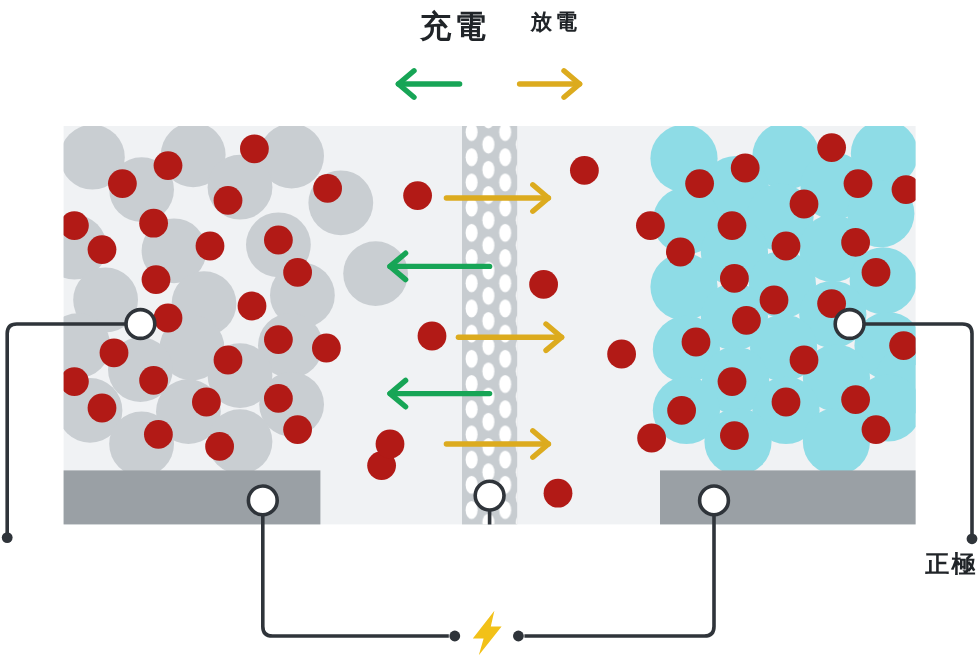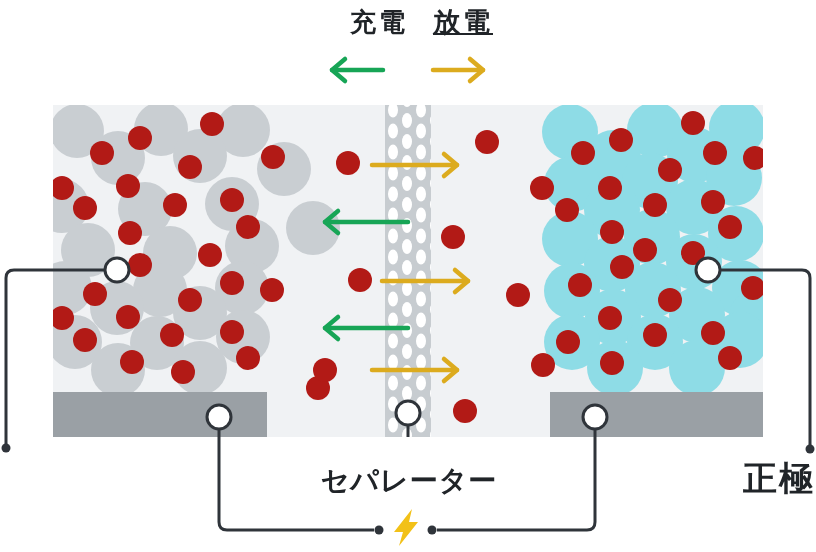--- a/index.html
+++ b/index.html
@@ -13,23 +13,23 @@
   .canvas{
     position:relative; width:816px; height:552px; background:var(--page-bg);
     font-family:"Liberation Sans","DejaVu Sans",sans-serif; overflow:hidden;
   }
   svg{position:absolute;left:0;top:0;}
   .lbl{
     position:absolute; font-weight:700; color:var(--text);
     white-space:nowrap; letter-spacing:3px; line-height:1;
   }
   .lbl-charge{left:363px; top:9px; font-size:26px; transform:translateX(-50%);margin-left:16px;}
-  .lbl-discharge{left:463px; top:9px; font-size:27px; transform:translateX(-50%);text-decoration:underline;}
+  .lbl-discharge{left:463px; top:9px; font-size:18px; transform:translateX(-50%);}
   .lbl-negative{left:3px; top:461px; font-size:30px;}
-  .lbl-positive{right:1px; top:461px; font-size:34px; letter-spacing:2px;}
+  .lbl-positive{right:1px; top:461px; font-size:20px; letter-spacing:2px;}
   .lbl-separator{left:409px; top:467px; font-size:28px; transform:translateX(-50%); letter-spacing:1px;}
   .hole{fill:var(--separator-hole);}
   .wire{stroke:var(--wire); stroke-width:3; fill:none;}
   .wire-dot{fill:var(--wire);}
   .connector{fill:#ffffff; stroke:var(--wire); stroke-width:3;}
 </style>
 </head>
 <body>
 
 <div class="canvas">
@@ -225,16 +225,15 @@
         <circle cx="219" cy="417" r="12" class="connector"></circle>
         <circle cx="408" cy="413" r="12" class="connector"></circle>
         <circle cx="595" cy="417" r="12" class="connector"></circle>
       </g>
 
     <polygon id="bolt" fill="var(--lightning)" points="412,509 394,532 403,532 399,546 418,522 409,522"></polygon>
   </svg>
 
   <div class="lbl lbl-charge">充電</div>
   <div class="lbl lbl-discharge">放電</div>
-  <div class="lbl lbl-separator">セパレーター</div>
   <div class="lbl lbl-positive">正極</div>
 
 </div>
 
 </body></html>

